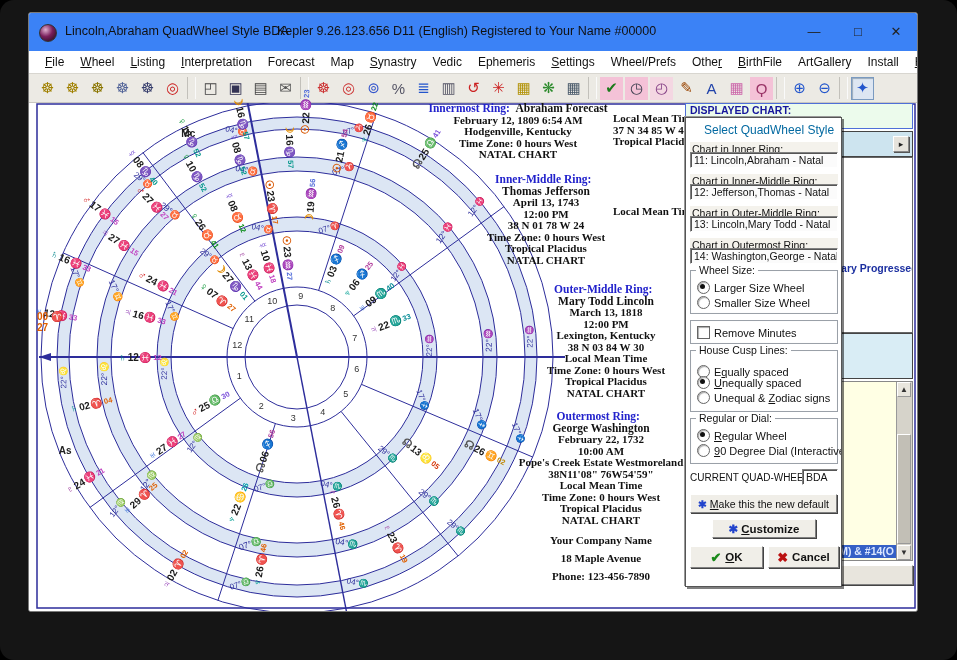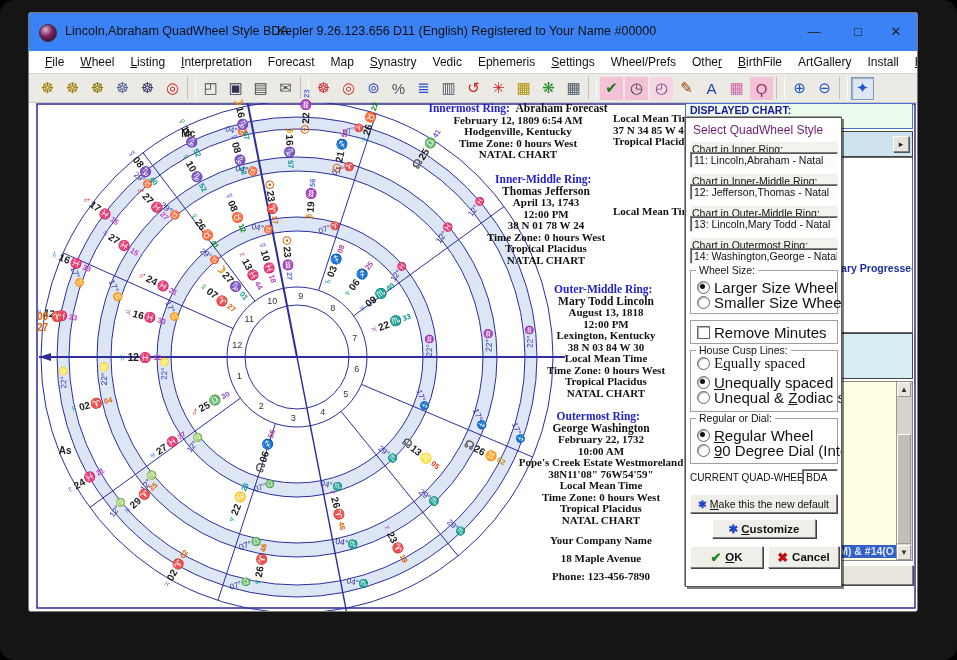--- a/index.html
+++ b/index.html
@@ -74,31 +74,31 @@
   .p-selrow{position:absolute;left:1px;right:16px;bottom:2px;height:13px;background:#3560c6;
             color:#dbe7ff;font-size:10.5px;font-weight:bold;line-height:13px;text-align:right;
             overflow:hidden;white-space:nowrap;padding-right:2px;}
   .p-multi{position:absolute;left:0;top:462px;width:228px;height:20px;background:#e8e5dd;
            border:1px solid #808080;border-top-color:#fff;border-left-color:#fff;box-shadow:1px 1px 0 #444;
            font-size:11px;font-weight:bold;color:#111;font-family:"Liberation Sans",sans-serif;}
   
   .dialog{position:absolute;left:656px;top:14px;width:157px;height:470px;background:#fff;
           border:1px solid #555;box-shadow:2px 2px 0 rgba(0,0,0,.5), -1px -1px 0 #999;
           box-sizing:border-box;overflow:hidden;font-size:11px;color:#111;}
-  .dlg-title{position:absolute;left:7px;top:5px;font-size:12px;color:#701a75;}
+  .dlg-title{position:absolute;left:18px;top:5px;font-size:12px;color:#0369a1;}
   .dlab{position:absolute;left:4px;font-size:10.5px;background:#f4f2ec;width:148px;padding:1px 2px;
         box-sizing:border-box;border-bottom:1px solid #ddd;}
   .dcombo{position:absolute;left:4px;width:148px;height:16px;background:#fbfbfb;border:1px solid #808080;
           border-bottom-color:#fff;border-right-color:#fff;box-shadow:inset 1px 1px 0 #555;
           box-sizing:border-box;font-size:10.5px;line-height:14px;padding-left:3px;white-space:nowrap;
           overflow:hidden;}
   .grp{position:absolute;left:4px;width:148px;border:1px solid #9aa0a8;box-shadow:inset 0 0 0 1px #fdfdfd;
        box-sizing:border-box;}
   .grp-t{position:absolute;top:-7px;left:5px;background:#fff;padding:0 3px;font-size:10.5px;}
-  .opt{position:absolute;left:6px;height:13px;display:flex;align-items:center;font-size:15px;
+  .opt{position:absolute;left:6px;height:13px;display:flex;align-items:center;font-size:11px;
        white-space:nowrap;}
   .rad{width:11px;height:11px;border-radius:50%;background:#fff;border:1px solid #666;
        box-shadow:inset 1px 1px 1px #aaa;margin-right:4px;flex:0 0 auto;}
   .rad.sel::after{content:"";display:block;width:5px;height:5px;margin:2px;border-radius:50%;background:#111;}
   .cbx{width:11px;height:11px;background:#fff;border:1px solid #666;box-shadow:inset 1px 1px 1px #aaa;
        margin-right:4px;flex:0 0 auto;}
   .cur-row{position:absolute;left:4px;top:354px;width:148px;font-size:10px;}
   .cur-box{position:absolute;right:0;top:-3px;width:36px;height:16px;border:1px solid #808080;
            border-bottom-color:#fff;border-right-color:#fff;box-shadow:inset 1px 1px 0 #555;
            font-size:10.5px;line-height:15px;padding-left:3px;box-sizing:border-box;background:#fff;}
@@ -326,21 +326,21 @@
             <div>April 13, 1743</div>
             <div>12:00 PM</div>
             <div>38 N 01    78 W 24</div>
             <div>Time Zone: 0 hours West</div>
             <div>Tropical Placidus</div>
             <div>NATAL CHART</div>
           </div>
           <div class="blk" style="left: 462px; top: 181px; width: 230px;">
             <div><span class="h">Outer-Middle Ring:</span>&nbsp;&nbsp;<span class="n"></span></div>
             <div class="n">Mary Todd Lincoln</div>
-            <div>August 13, 1818</div>
+            <div>March 13, 1818</div>
             <div>12:00 PM</div>
             <div>Lexington, Kentucky</div>
             <div>38 N 03    84 W 30</div>
             <div>Local Mean Time</div>
             <div>Time Zone: 0 hours West</div>
             <div>Tropical Placidus</div>
             <div>NATAL CHART</div>
           </div>
           <div class="blk" style="left: 442px; top: 308px; width: 260px;">
             <div><span class="h">Outermost Ring:</span>&nbsp;&nbsp;<span class="n"></span></div>
@@ -435,21 +435,21 @@
         </div>
         <div class="grp" style="top:202px;height:24px">
           <div class="opt" style="top:5px">
             <span class="cbx"></span>
             <span>Remove Minutes</span>
           </div>
         </div>
         <div class="grp" style="top:232px;height:62px">
           <span class="grp-t">House Cusp Lines:</span>
           <div id="hc-opts">
-              <div class="opt" style="top: 6px; font-family: Liberation Serif, serif;">
+              <div class="opt" style="top: 14px;">
                 <span class="rad"></span>
                 <span>E<u>q</u>ually spaced</span>
               </div>
               <div class="opt" style="top: 25px;">
                 <span class="rad sel"></span>
                 <span><u>U</u>nequally spaced</span>
               </div>
               <div class="opt" style="top: 40px;">
                 <span class="rad"></span>
                 <span>Unequal &amp; <u>Z</u>odiac signs</span>

